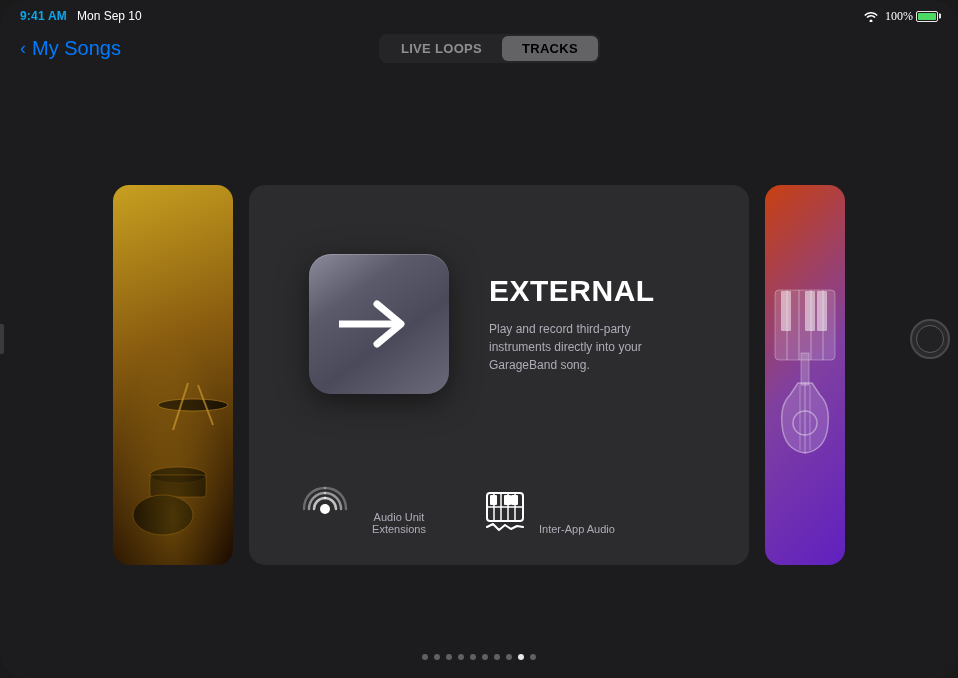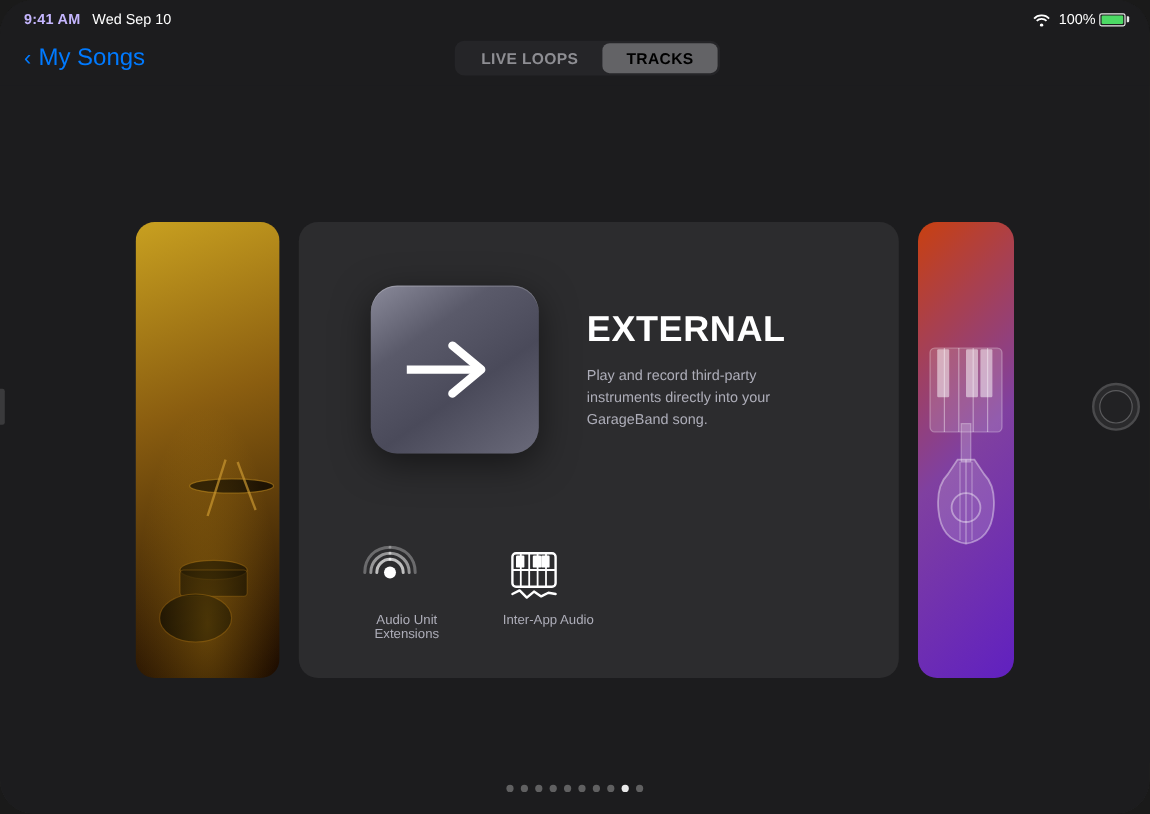--- a/index.html
+++ b/index.html
@@ -43,21 +43,21 @@
       align-items: center;
       padding: 6px 20px 4px 20px;
       height: 30px;
       background: #1c1c1e;
       flex-shrink: 0;
     }
 
     .status-time {
       font-size: 12px;
       font-weight: 600;
-      color: #c4b5fd;
+      color: #0ea5e9;
       letter-spacing: 0.2px;
     }
 
     .status-date {
       font-size: 12px;
       font-weight: 400;
       color: #ffffff;
       margin-left: 6px;
     }
 
@@ -76,20 +76,21 @@
     .battery-container {
       display: flex;
       align-items: center;
       gap: 3px;
     }
 
     .battery-text {
       font-size: 12px;
       color: white;
       font-weight: 500;
+      font-family: Liberation Serif, serif;
     }
 
     .battery-icon {
       width: 22px;
       height: 11px;
       border: 1.5px solid rgba(255,255,255,0.9);
       border-radius: 2px;
       position: relative;
       display: flex;
       align-items: center;
@@ -286,22 +287,22 @@
       display: flex;
       gap: 40px;
       margin-top: 20px;
       width: 100%;
       justify-content: flex-start;
       padding-left: 20px;
     }
 
     .bottom-icon-item {
       display: flex;
-      flex-direction: column;
-      align-items: flex-start;
+      flex-direction: row;
+      align-items: flex-end;
       gap: 8px;
     }
 
     .bottom-icon-graphic {
       width: 52px;
       height: 52px;
       display: flex;
       align-items: center;
       justify-content: center;
     }
@@ -399,21 +400,21 @@
   </style>
 </head>
 <body>
 
 <div class="ipad-frame">
   <div class="screen">
 
     <div class="status-bar">
       <div class="status-left">
         <span class="status-time">9:41 AM</span>
-        <span class="status-date">Wed Sep 10</span>
+        <span class="status-date">Mon Sep 10</span>
       </div>
       <div class="status-right">
 
         <svg width="16" height="12" viewBox="0 0 16 12" fill="white">
           <path d="M8 9.5a1.5 1.5 0 1 1 0 3 1.5 1.5 0 0 1 0-3z"></path>
           <path d="M8 6.5c1.4 0 2.6.6 3.5 1.5l1.1-1.1A6.4 6.4 0 0 0 8 5a6.4 6.4 0 0 0-4.6 1.9L4.5 8A4.8 4.8 0 0 1 8 6.5z"></path>
           <path d="M8 3.5c2.3 0 4.3 1 5.7 2.5l1.1-1.1A8.9 8.9 0 0 0 8 2 8.9 8.9 0 0 0 1.2 4.9l1.1 1.1A7.3 7.3 0 0 1 8 3.5z"></path>
         </svg>
         <div class="battery-container">
           <span class="battery-text">100%</span>

